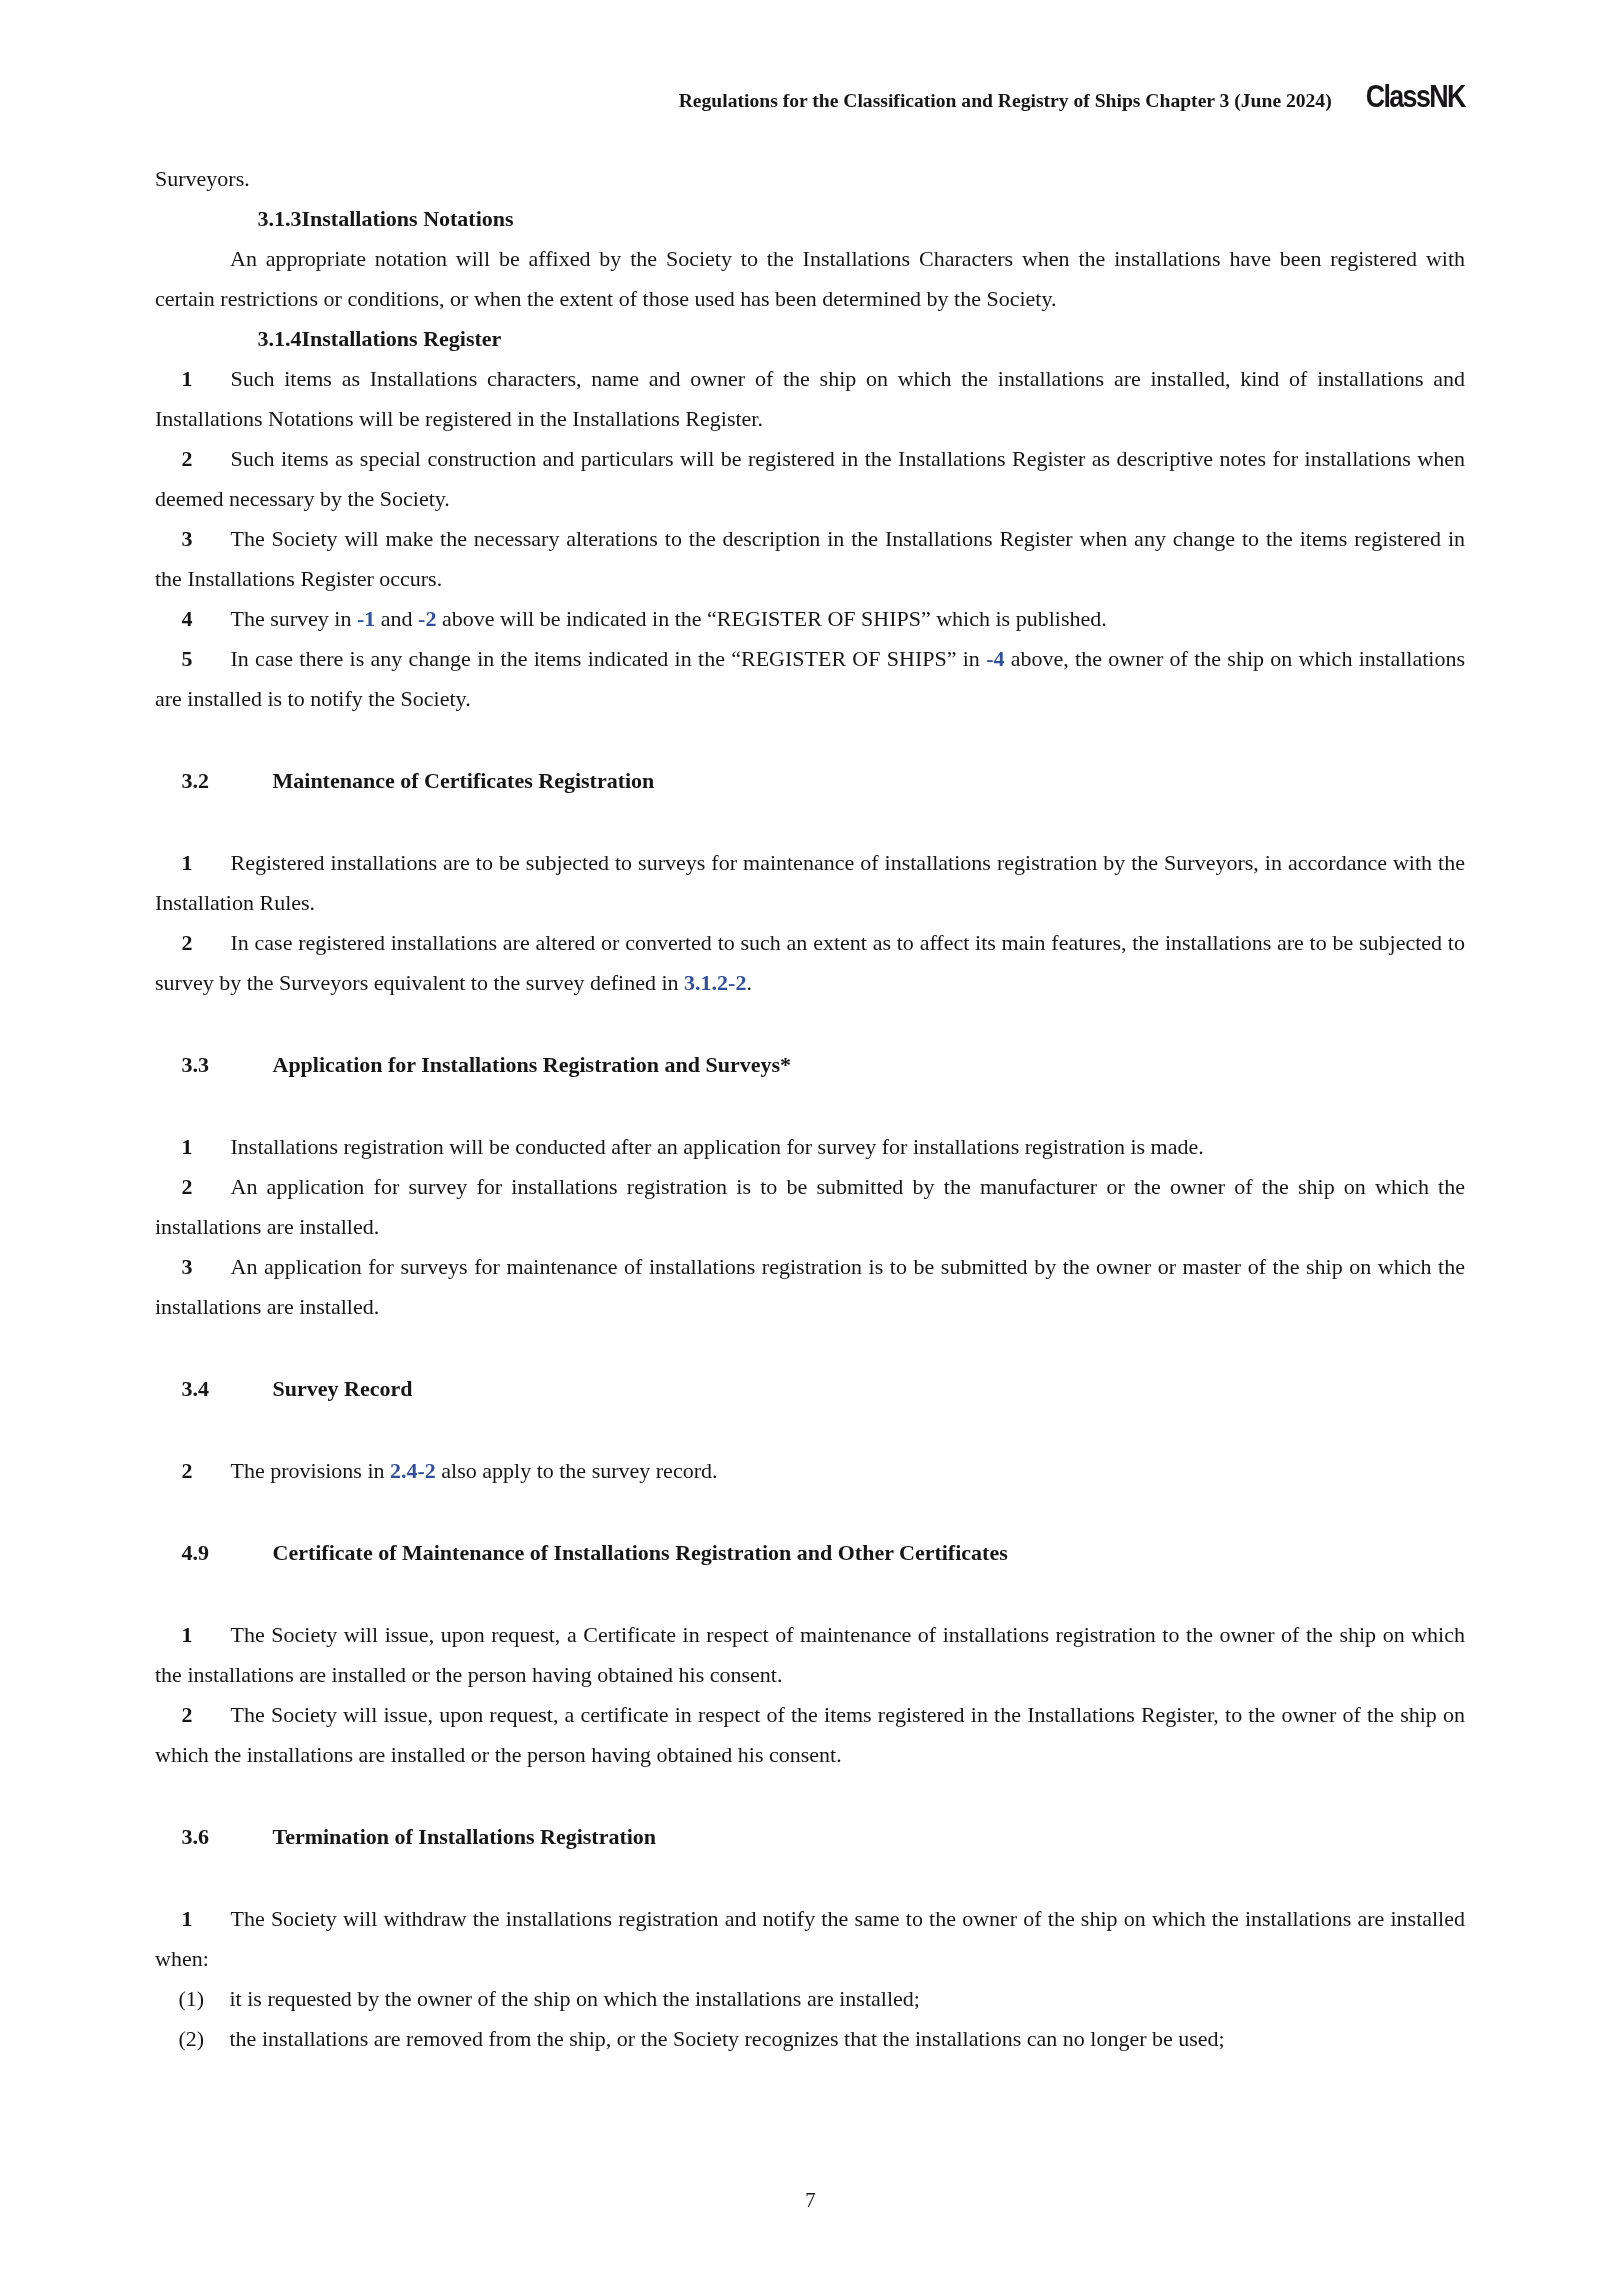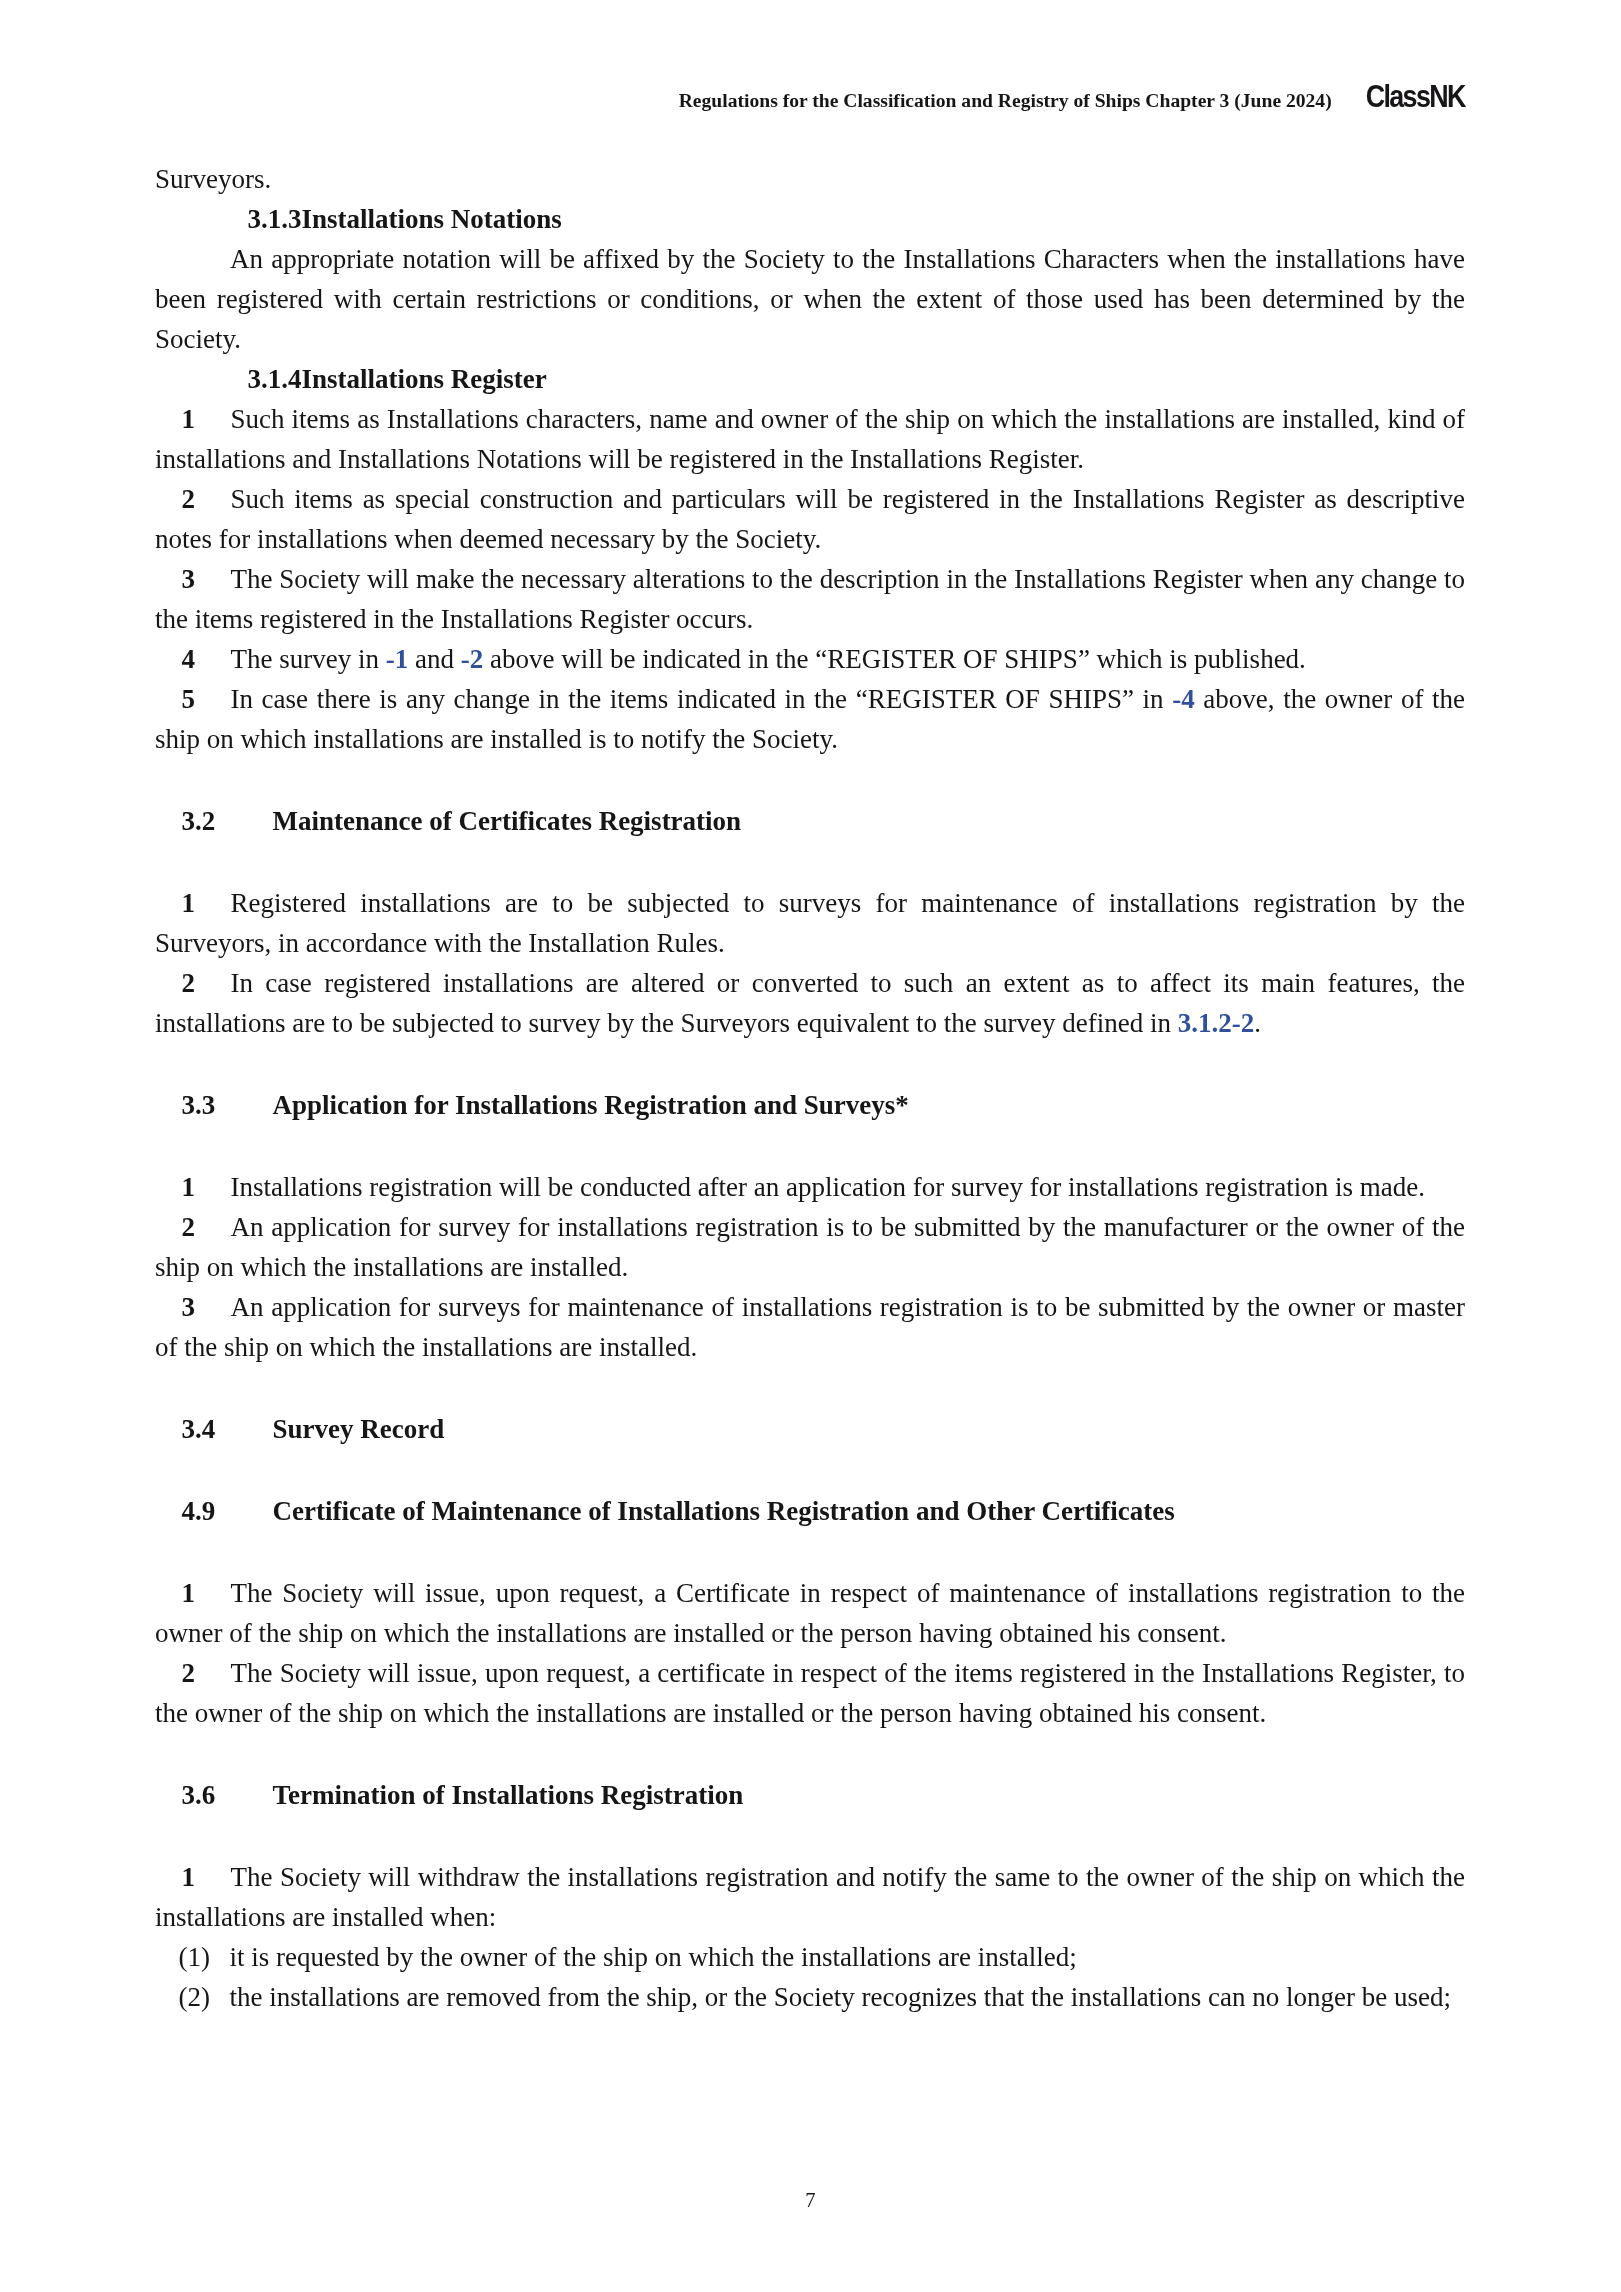--- a/index.html
+++ b/index.html
@@ -24,21 +24,21 @@
   }
   .brand-logo {
     font-family:"Liberation Sans", sans-serif;
     font-weight:bold; font-size:32px; letter-spacing:-2px;
     transform:scaleX(0.84); transform-origin:right bottom;
     color:#171517;
   }
   .doc-body {
     position:absolute;
     top:159px; left:155px; width:1310px;
-    font-size:27px; line-height:40px;
+    font-size:22px; line-height:40px;
     text-align:justify;
   }
   .blk { text-align:justify; }
   .paragraph { }
   .paragraph_indent { text-indent:75px; }
   .item { text-indent:26.5px; }
   .item .num { display:inline-block; width:49px; text-indent:0; font-weight:bold; }
   .subitem { text-indent:23.5px; }
   .subitem .num { display:inline-block; width:51px; text-indent:0; font-weight:normal; }
   .heading_sub { font-weight:bold; text-indent:26.5px; text-align:left; }
@@ -71,20 +71,21 @@
       <div class="blk item"><span class="num">4</span><span>The survey in </span><span class="ref">-1</span><span> and </span><span class="ref">-2</span><span> above will be indicated in the “REGISTER OF SHIPS” which is published.</span></div>
       <div class="blk item"><span class="num">5</span><span>In case there is any change in the items indicated in the “REGISTER OF SHIPS” in </span><span class="ref">-4</span><span> above, the owner of the ship on which installations are installed is to notify the Society.</span></div>
       <div class="blk heading_main"><span class="num">3.2</span><span class="title">Maintenance of Certificates Registration</span></div>
       <div class="blk item"><span class="num">1</span><span>Registered installations are to be subjected to surveys for maintenance of installations registration by the Surveyors, in accordance with the Installation Rules.</span></div>
       <div class="blk item"><span class="num">2</span><span>In case registered installations are altered or converted to such an extent as to affect its main features, the installations are to be subjected to survey by the Surveyors equivalent to the survey defined in </span><span class="ref">3.1.2-2</span><span>.</span></div>
       <div class="blk heading_main"><span class="num">3.3</span><span class="title">Application for Installations Registration and Surveys*</span></div>
       <div class="blk item"><span class="num">1</span><span>Installations registration will be conducted after an application for survey for installations registration is made.</span></div>
       <div class="blk item"><span class="num">2</span><span>An application for survey for installations registration is to be submitted by the manufacturer or the owner of the ship on which the installations are installed.</span></div>
       <div class="blk item"><span class="num">3</span><span>An application for surveys for maintenance of installations registration is to be submitted by the owner or master of the ship on which the installations are installed.</span></div>
       <div class="blk heading_main"><span class="num">3.4</span><span class="title">Survey Record</span></div>
+      <div class="blk item"><span class="num">2</span><span>The provisions in </span><span class="ref">2.4-2</span><span> also apply to the survey record.</span></div>
       <div class="blk heading_main"><span class="num">4.9</span><span class="title">Certificate of Maintenance of Installations Registration and Other Certificates</span></div>
       <div class="blk item"><span class="num">1</span><span>The Society will issue, upon request, a Certificate in respect of maintenance of installations registration to the owner of the ship on which the installations are installed or the person having obtained his consent.</span></div>
       <div class="blk item"><span class="num">2</span><span>The Society will issue, upon request, a certificate in respect of the items registered in the Installations Register, to the owner of the ship on which the installations are installed or the person having obtained his consent.</span></div>
       <div class="blk heading_main"><span class="num">3.6</span><span class="title">Termination of Installations Registration</span></div>
       <div class="blk item"><span class="num">1</span><span>The Society will withdraw the installations registration and notify the same to the owner of the ship on which the installations are installed when:</span></div>
       <div class="blk subitem"><span class="num">(1)</span><span>it is requested by the owner of the ship on which the installations are installed;</span></div>
       <div class="blk subitem"><span class="num">(2)</span><span>the installations are removed from the ship, or the Society recognizes that the installations can no longer be used;</span></div>
     </main>
 
   <footer class="page-footer">

